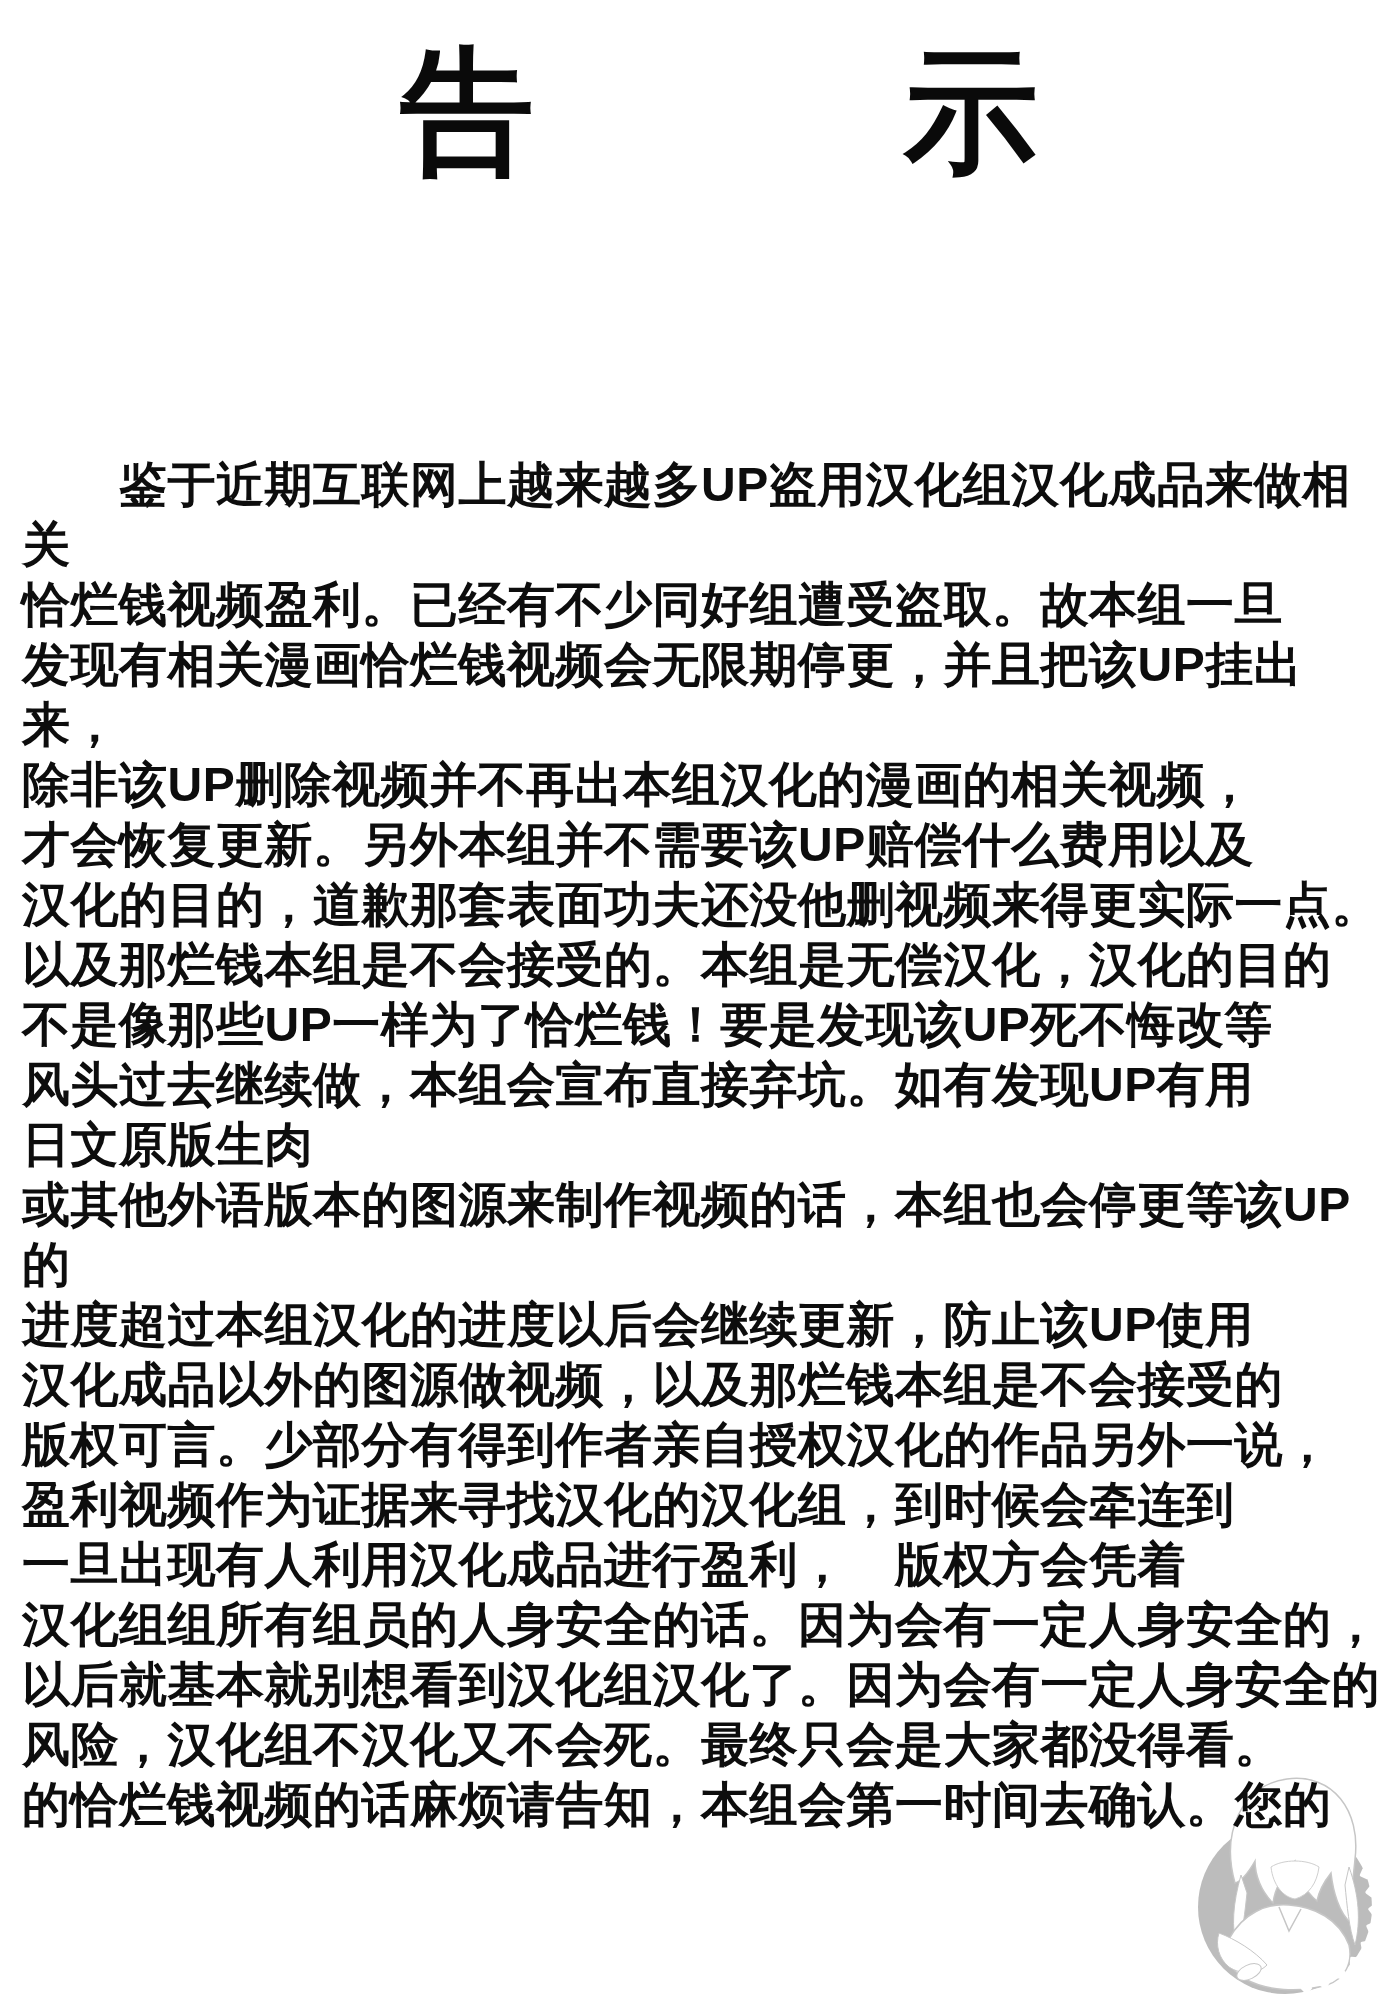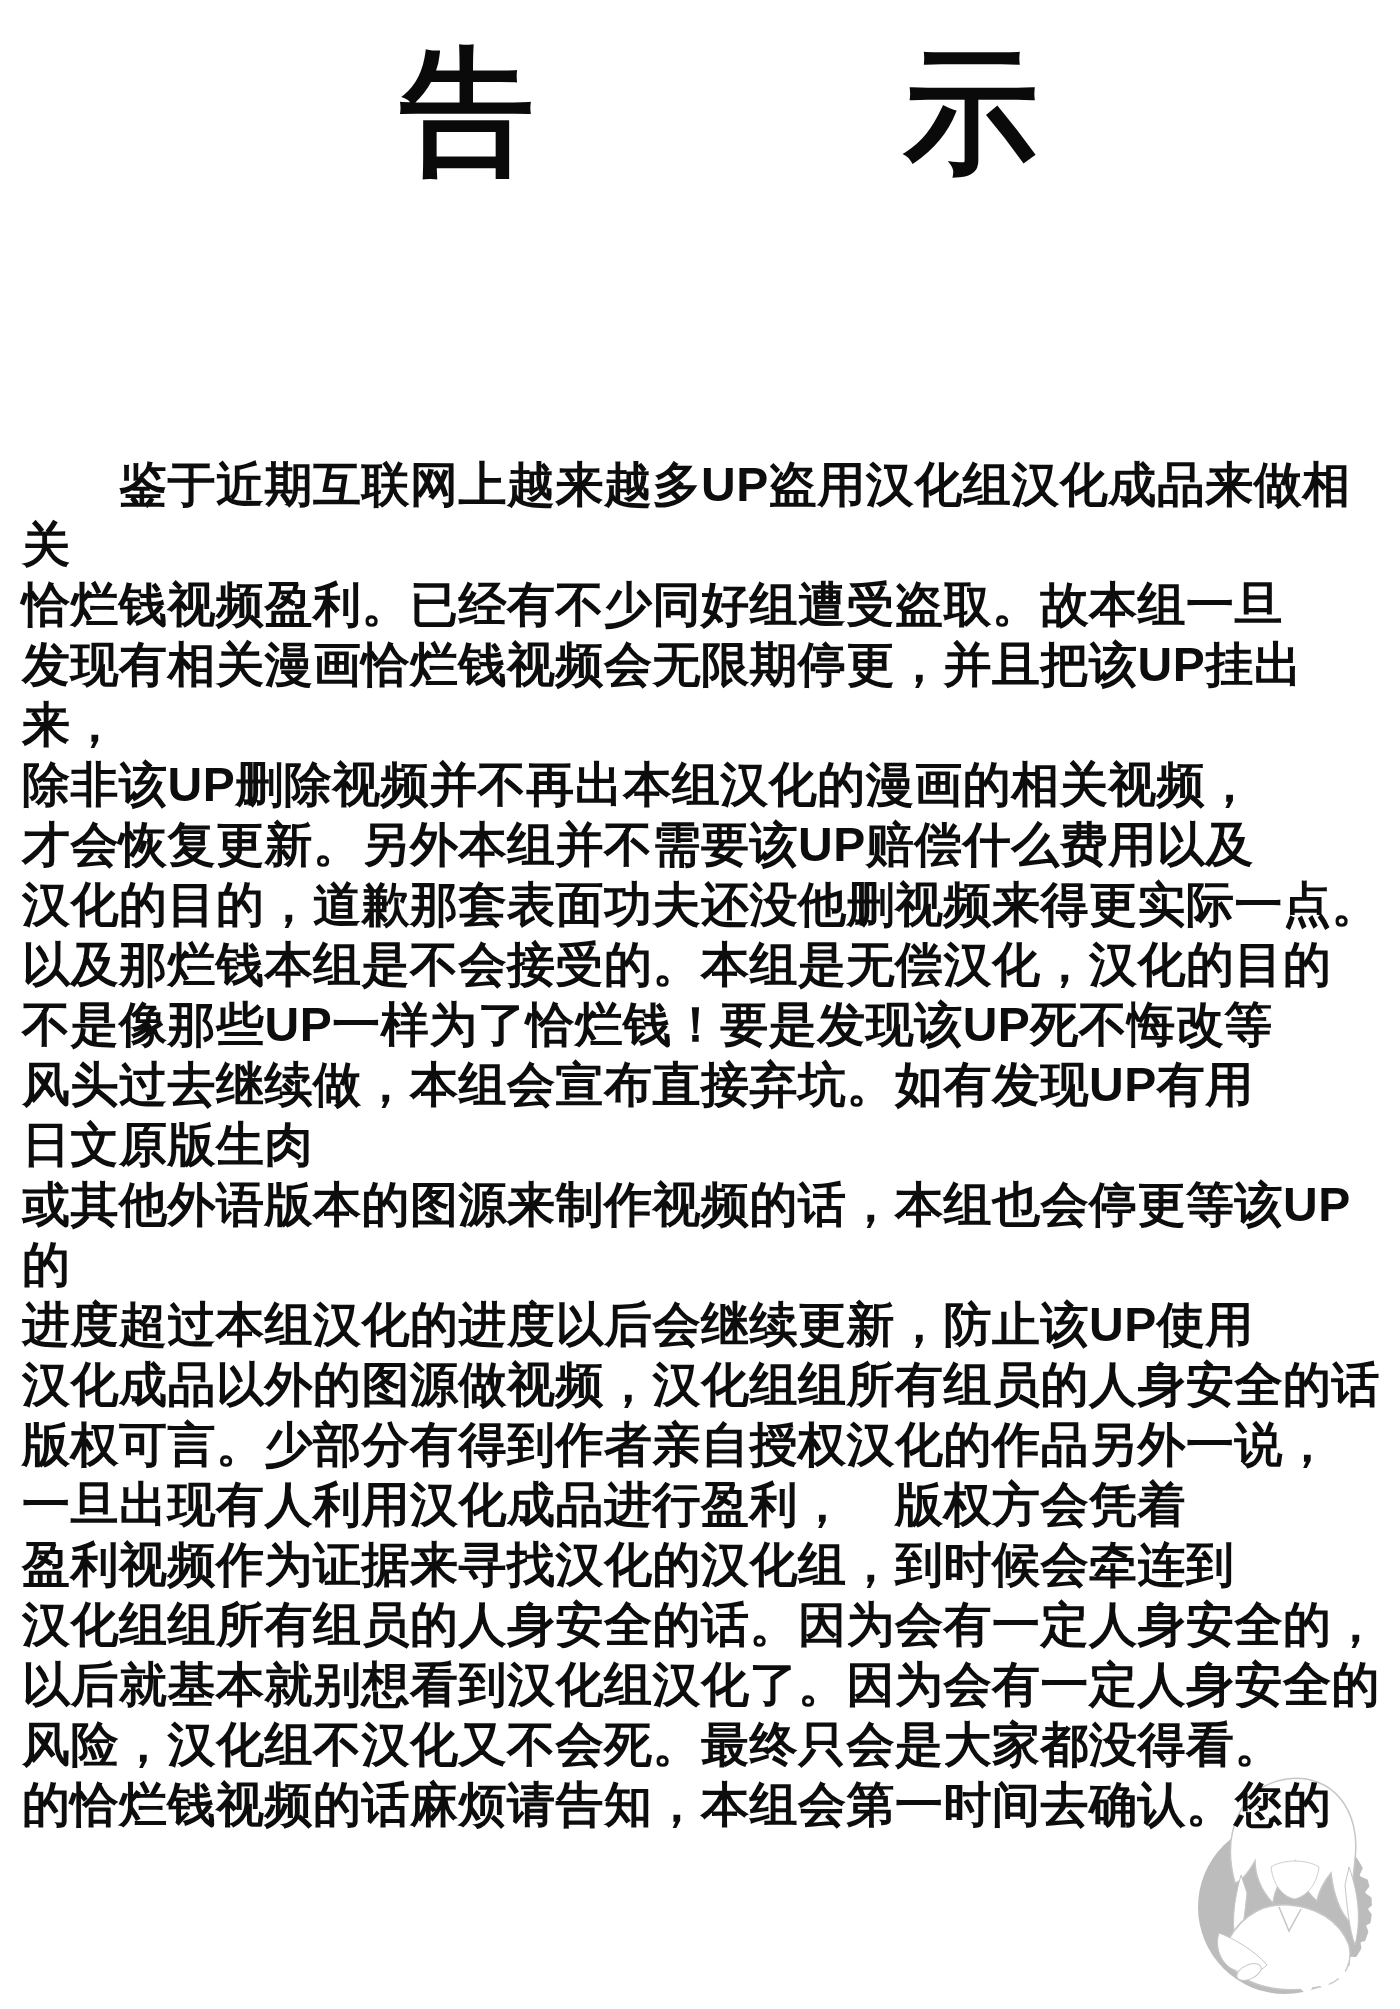--- a/index.html
+++ b/index.html
@@ -70,24 +70,24 @@
     <div class="notice-line">发现有相关漫画恰烂钱视频会无限期停更，并且把该UP挂出来，</div>
     <div class="notice-line">除非该UP删除视频并不再出本组汉化的漫画的相关视频，</div>
     <div class="notice-line">才会恢复更新。另外本组并不需要该UP赔偿什么费用以及</div>
     <div class="notice-line">汉化的目的，道歉那套表面功夫还没他删视频来得更实际一点。</div>
     <div class="notice-line">以及那烂钱本组是不会接受的。本组是无偿汉化，汉化的目的</div>
     <div class="notice-line">不是像那些UP一样为了恰烂钱！要是发现该UP死不悔改等</div>
     <div class="notice-line">风头过去继续做，本组会宣布直接弃坑。如有发现UP有用</div>
     <div class="notice-line">日文原版生肉</div>
     <div class="notice-line">或其他外语版本的图源来制作视频的话，本组也会停更等该UP的</div>
     <div class="notice-line">进度超过本组汉化的进度以后会继续更新，防止该UP使用</div>
-    <div class="notice-line">汉化成品以外的图源做视频，汉化组组所有组员的人身安全的话</div>
+    <div class="notice-line">汉化成品以外的图源做视频，以及那烂钱本组是不会接受的</div>
     <div class="notice-line">版权可言。少部分有得到作者亲自授权汉化的作品另外一说，</div>
+    <div class="notice-line">盈利视频作为证据来寻找汉化的汉化组，到时候会牵连到</div>
     <div class="notice-line">一旦出现有人利用汉化成品进行盈利，　版权方会凭着</div>
-    <div class="notice-line">盈利视频作为证据来寻找汉化的汉化组，到时候会牵连到</div>
     <div class="notice-line">汉化组组所有组员的人身安全的话。因为会有一定人身安全的，</div>
     <div class="notice-line">以后就基本就别想看到汉化组汉化了。因为会有一定人身安全的</div>
     <div class="notice-line">风险，汉化组不汉化又不会死。最终只会是大家都没得看。</div>
     <div class="notice-line">的恰烂钱视频的话麻烦请告知，本组会第一时间去确认。您的</div>
 
   </div>
 
   <svg class="watermark" viewBox="0 0 212 232" xmlns="http://www.w3.org/2000/svg" aria-hidden="true">
 
     <circle cx="102" cy="144" r="87" fill="#bcbcbc"></circle>

